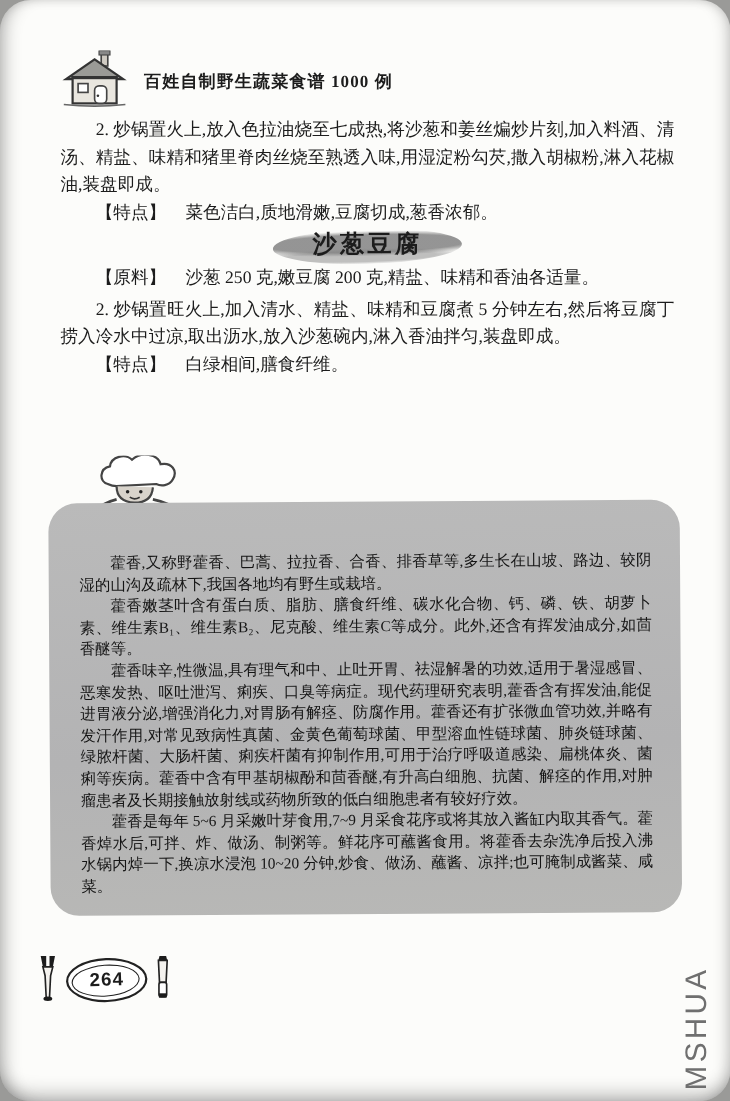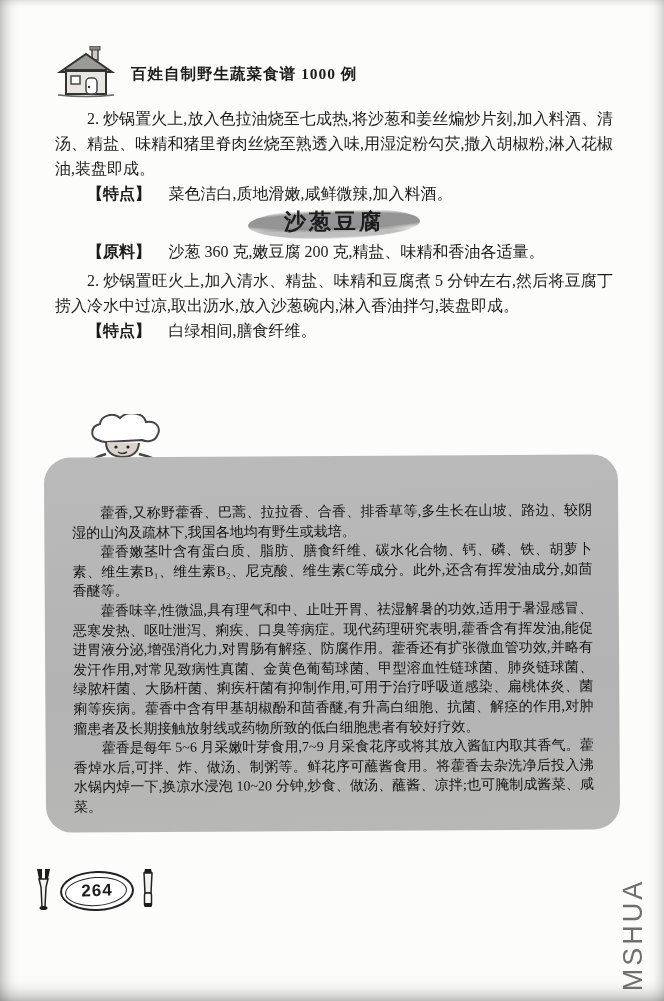--- a/index.html
+++ b/index.html
@@ -5,29 +5,30 @@
   html,body{margin:0;padding:0;background:#9a9a98;}
   .page{
     position:relative;width:664px;height:1001px;margin:0 auto;
     background:#fcfcfa;overflow:hidden;
     font-family:"Liberation Serif","DejaVu Serif",serif;
     color:#1c1c1c;
     box-shadow:inset 14px 0 16px -11px rgba(0,0,0,.30),
                inset -12px 0 14px -10px rgba(0,0,0,.22),
                inset 0 -16px 18px -12px rgba(0,0,0,.32),
                inset 0 8px 10px -8px rgba(0,0,0,.14);
+    border-radius:28px;
   }
   
   .header{position:absolute;top:46px;left:56px;display:flex;align-items:center;gap:15px;}
   .book-title{font-size:15.5px;font-weight:bold;letter-spacing:1px;}
   
   .body-text{position:absolute;top:106px;left:55px;width:558px;
     font-size:16px;line-height:25px;text-align:justify;}
   .body-text p{margin:0;text-indent:2em;}
-  .label{font-weight:bold;}
+  .label{font-weight:normal;}
   .label-gap{display:inline-block;width:1.1em;}
   .mt4{margin-top:4px !important;}
   
   .section-title-row{text-align:center;margin:10px 0 8px 0;text-indent:0 !important;}
   .brush{display:inline-block;position:relative;padding:3px 30px;}
   .brush::before{content:"";position:absolute;left:-6px;right:-6px;top:2px;bottom:0;
     background:
       radial-gradient(ellipse 95% 46% at 50% 42%, rgba(130,130,130,.85) 0 55%, rgba(130,130,130,0) 78%),
       radial-gradient(ellipse 80% 30% at 46% 78%, rgba(150,150,150,.6) 0 50%, rgba(150,150,150,0) 75%);
     transform:rotate(-1.6deg);border-radius:50%;}
@@ -76,29 +77,29 @@
         <circle cx="33" cy="41" r="1.2" fill="#333"></circle>
         <rect x="15" y="30" width="9" height="8" fill="#fff" stroke="#444" stroke-width="1.5"></rect>
         <path d="M2,49 Q30,52 58,49" stroke="#666" stroke-width="1.5" fill="none"></path>
       </svg>
     </span>
     <span class="book-title">百姓自制野生蔬菜食谱 1000 例</span>
   </div>
 
   <div class="body-text">
     <p>2. 炒锅置火上,放入色拉油烧至七成热,将沙葱和姜丝煸炒片刻,加入料酒、清汤、精盐、味精和猪里脊肉丝烧至熟透入味,用湿淀粉勾芡,撒入胡椒粉,淋入花椒油,装盘即成。</p>
-    <p><span class="label">【特点】</span><span class="label-gap"></span><span>菜色洁白,质地滑嫩,咸鲜微辣,加入料酒。</span></p>
+    <p><span class="label">【特点】</span><span class="label-gap"></span><span>菜色洁白,质地滑嫩,豆腐切成,葱香浓郁。</span></p>
 
     <p class="section-title-row">
       <span class="brush">
         <span class="section-title">沙葱豆腐</span>
       </span>
     </p>
 
-    <p><span class="label">【原料】</span><span class="label-gap"></span><span>沙葱 360 克,嫩豆腐 200 克,精盐、味精和香油各适量。</span></p>
+    <p><span class="label">【原料】</span><span class="label-gap"></span><span>沙葱 250 克,嫩豆腐 200 克,精盐、味精和香油各适量。</span></p>
 
 
     <p class="mt4">2. 炒锅置旺火上,加入清水、精盐、味精和豆腐煮 5 分钟左右,然后将豆腐丁捞入冷水中过凉,取出沥水,放入沙葱碗内,淋入香油拌匀,装盘即成。</p>
 
     <p><span class="label">【特点】</span><span class="label-gap"></span><span>白绿相间,膳食纤维。</span></p>
   </div>
 
   <div class="herb-section">
 
     <div class="chef">

